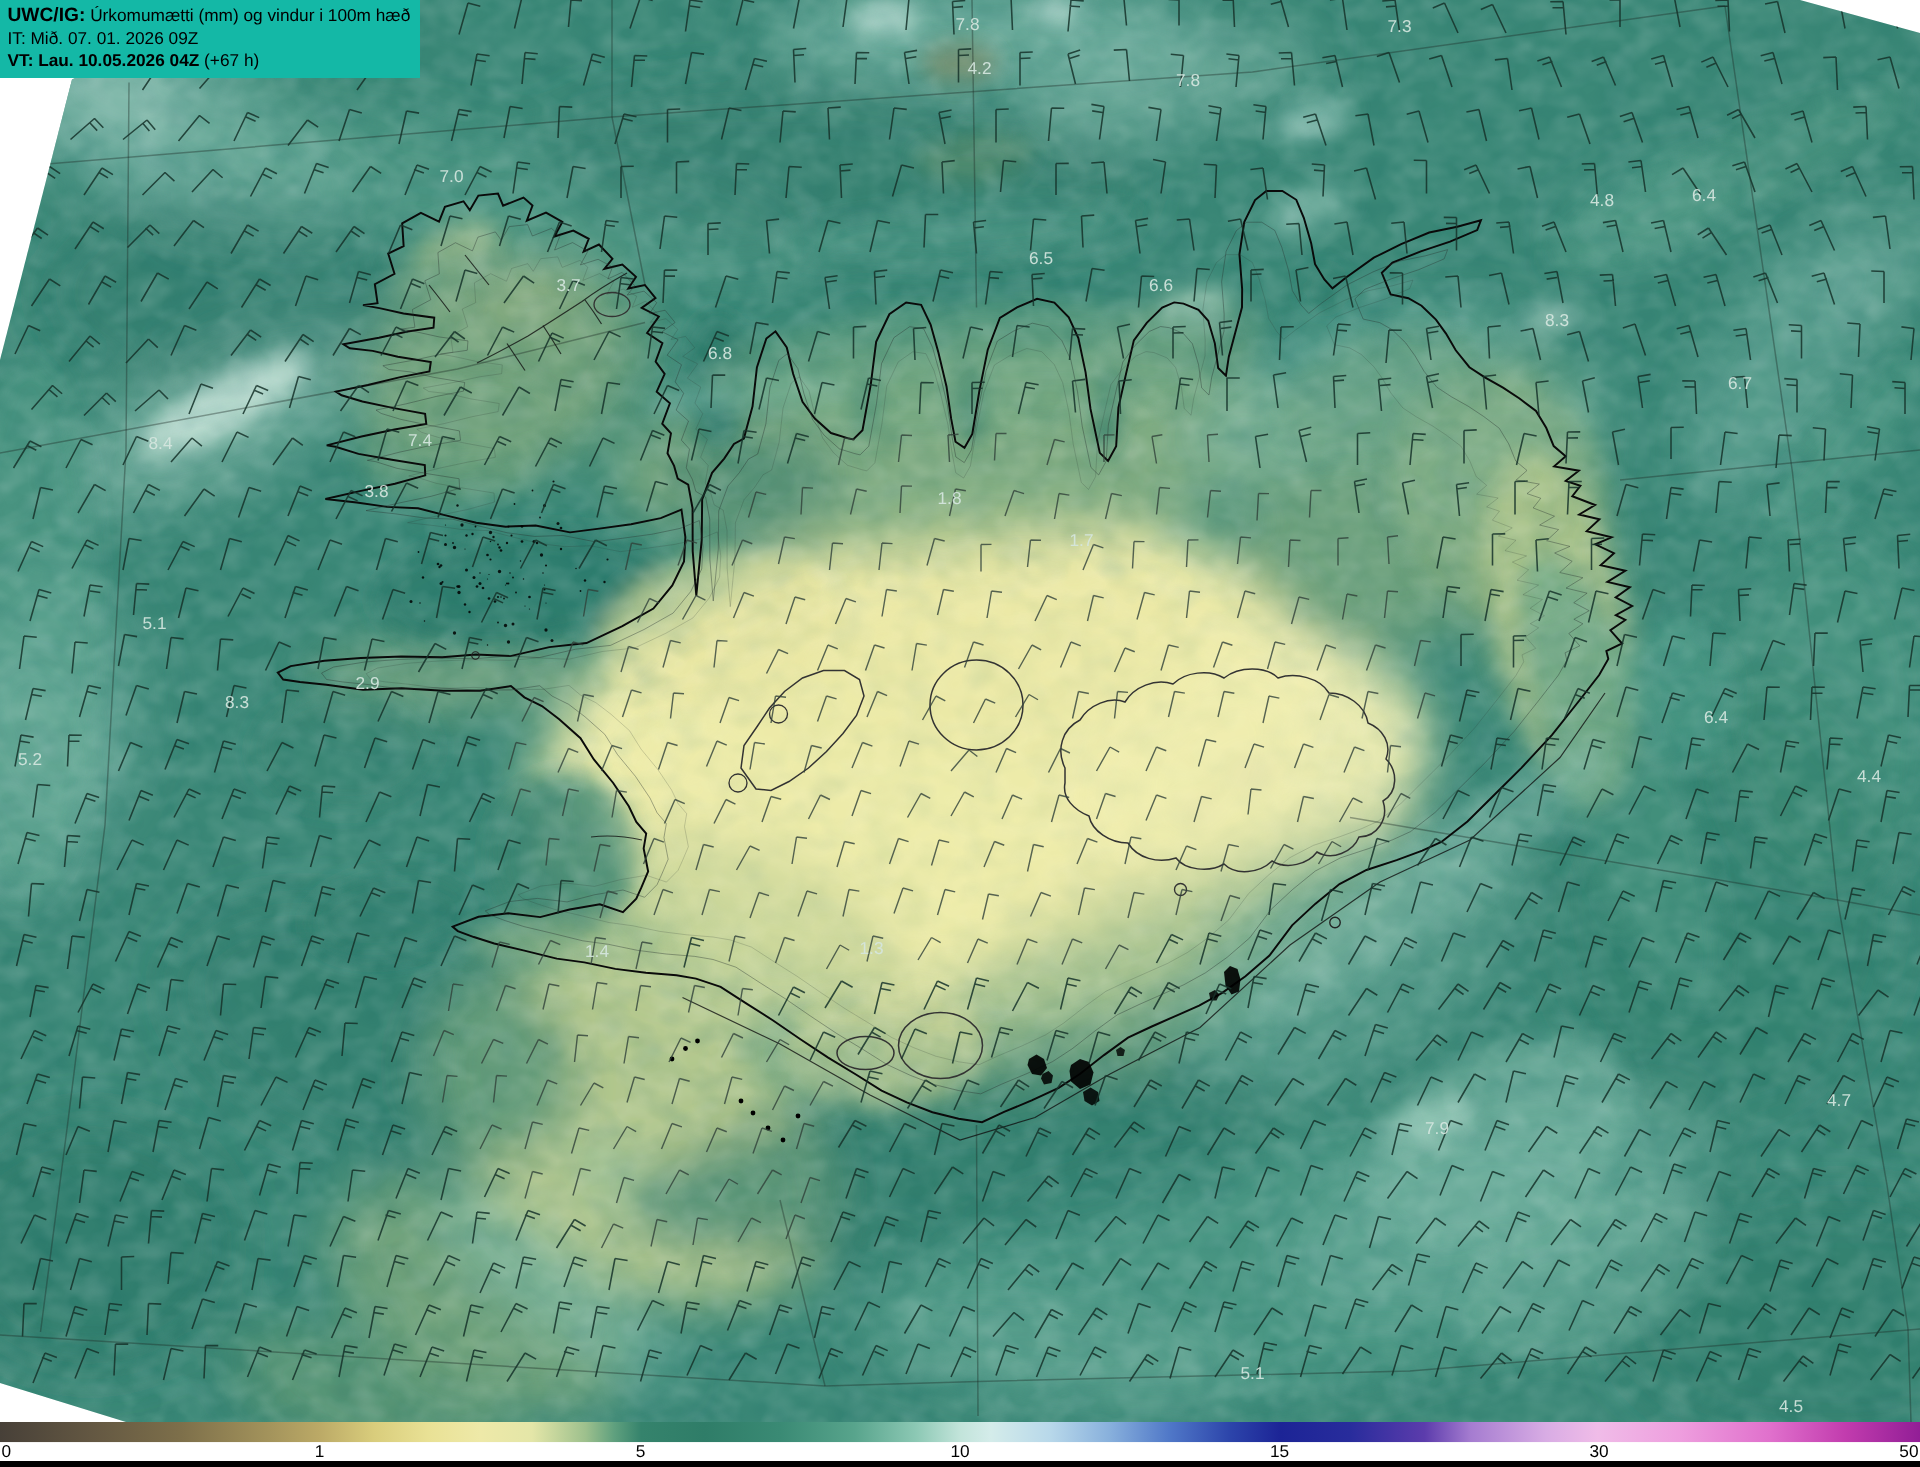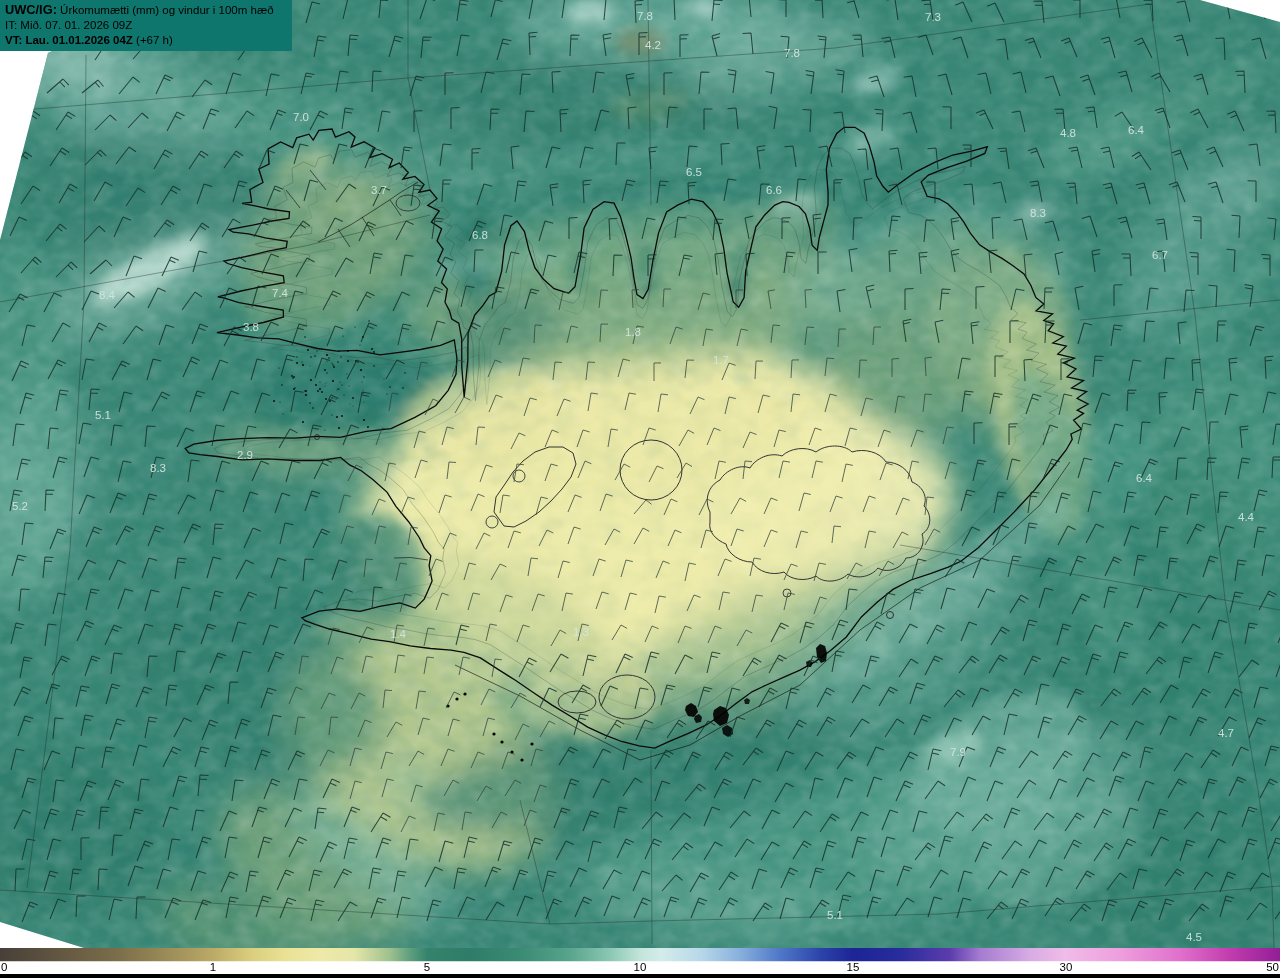--- a/index.html
+++ b/index.html
@@ -1,17 +1,17 @@
 <!DOCTYPE html>
 <html><head><meta charset="utf-8"><style>
 html,body{margin:0;padding:0;background:#fff;width:1280px;height:978px;overflow:hidden}
 .lw{font:11.5px "Liberation Sans",sans-serif;fill:#d5e6df;opacity:0.92}
 .bo{fill:none;stroke:#16332a;stroke-width:1.05;opacity:0.85}
 .bl{fill:none;stroke:#31413a;stroke-width:0.95;opacity:0.8}
-#tbox{position:absolute;left:0;top:0;background:#0f766e;padding:3px 18px 3px 5px;font:11.5px "Liberation Sans",sans-serif;color:#000;line-height:14.9px;white-space:nowrap}
+#tbox{position:absolute;left:0;top:0;background:#14b8a6;padding:3px 6px 3px 5px;font:11.5px "Liberation Sans",sans-serif;color:#000;line-height:14.9px;white-space:nowrap}
 #tbox b.big{font-size:12.8px}
 </style></head><body>
 <svg width="1280" height="978" xmlns="http://www.w3.org/2000/svg">
 <defs>
 <filter id="b1" x="-40%" y="-40%" width="180%" height="180%">
         <feGaussianBlur stdDeviation="16"></feGaussianBlur>
       </filter>
 <filter id="b2" x="-60%" y="-60%" width="220%" height="220%">
         <feGaussianBlur stdDeviation="7"></feGaussianBlur>
       </filter>
@@ -1437,12 +1437,12 @@
 <g font-family="Liberation Sans,sans-serif" font-size="11.5" fill="#000">
 <text x="1" y="971">0</text>
 <text x="213" y="971" text-anchor="middle">1</text>
 <text x="427" y="971" text-anchor="middle">5</text>
 <text x="640" y="971" text-anchor="middle">10</text>
 <text x="853" y="971" text-anchor="middle">15</text>
 <text x="1066" y="971" text-anchor="middle">30</text>
 <text x="1279" y="971" text-anchor="end">50</text>
 </g>
 </svg>
-<div id="tbox"><b class="big">UWC/IG:</b> Úrkomumætti (mm) og vindur i 100m hæð<br>IT: Mið. 07. 01. 2026 09Z<br><b>VT: Lau. 01.01.2026 04Z</b> (+67 h)</div>
+<div id="tbox"><b class="big">UWC/IG:</b> Úrkomumætti (mm) og vindur i 100m hæð<br>IT: Mið. 07. 01. 2026 09Z<br><b>VT: Lau. 10.05.2026 04Z</b> (+67 h)</div>
 </body></html>

